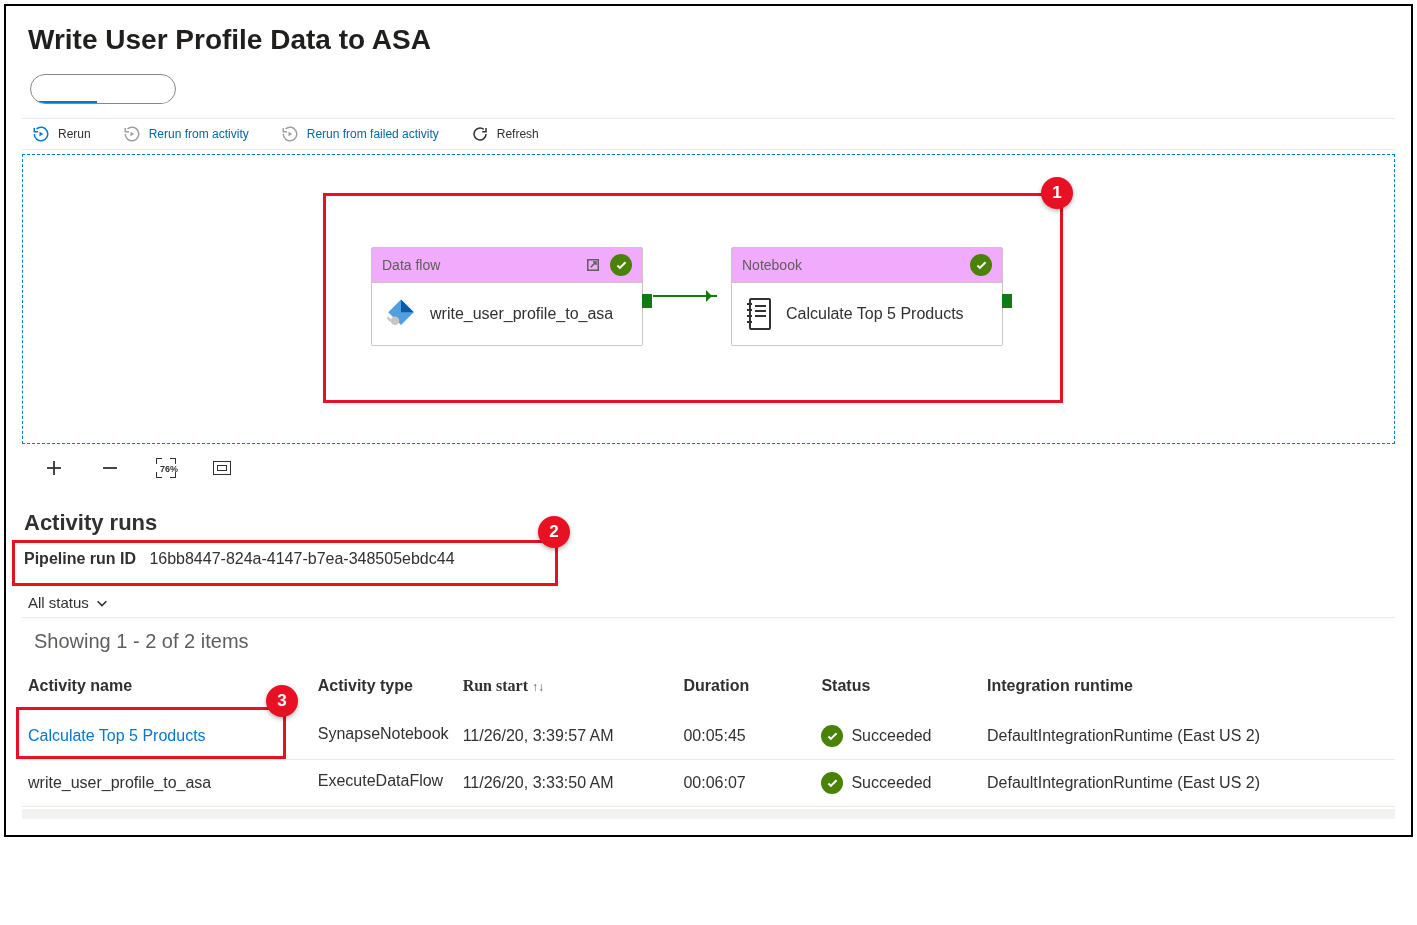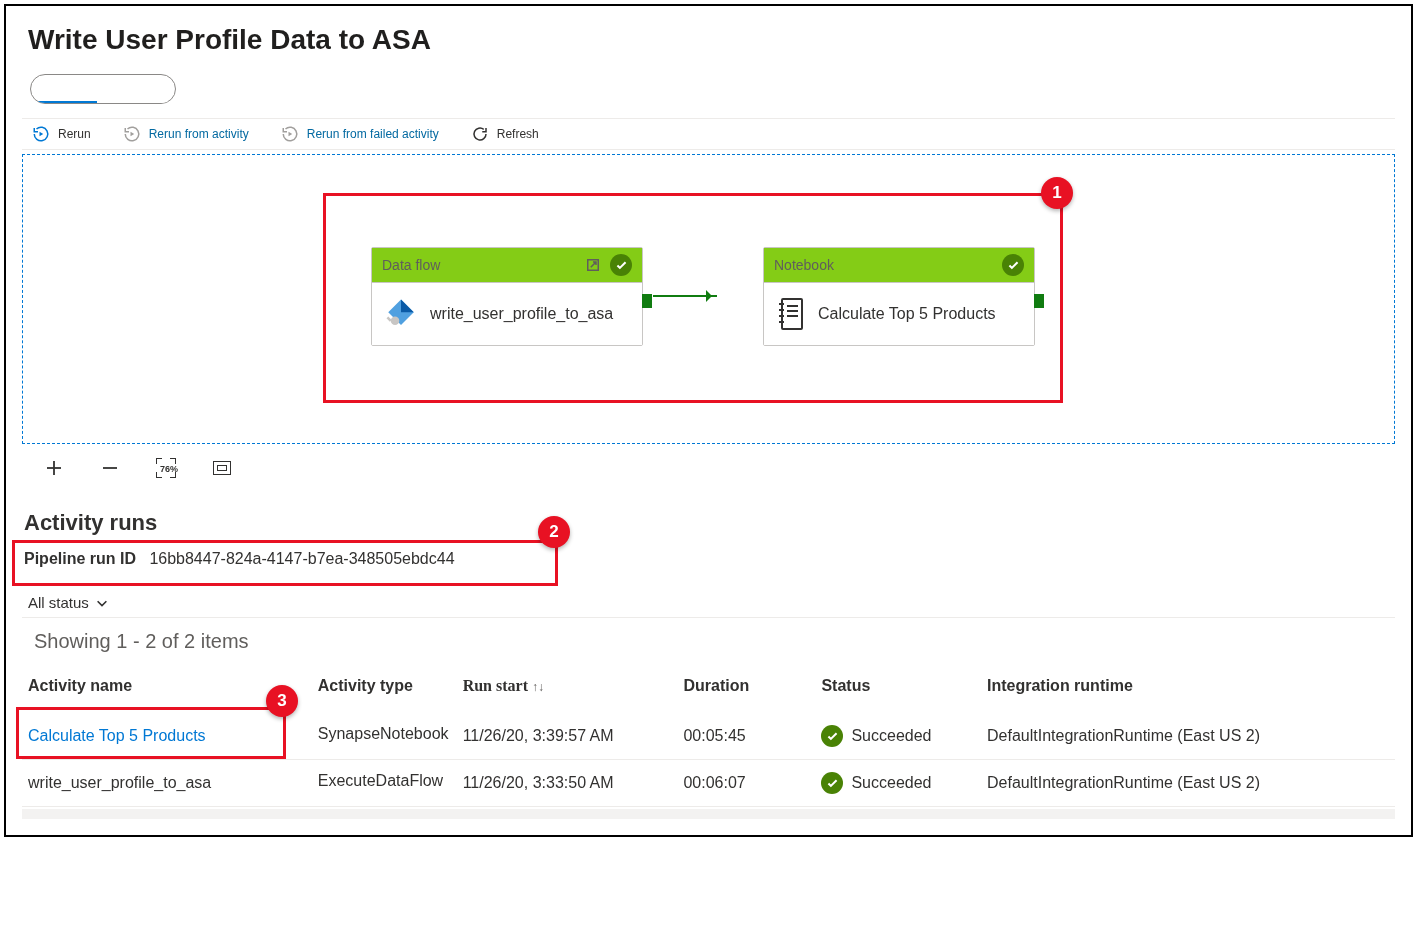--- a/index.html
+++ b/index.html
@@ -16,21 +16,21 @@
   .t-btn.blue-icon svg { stroke: #0078d4; fill: none; }
   .t-btn.disabled { color: #0369a1; cursor: default; }
   .t-btn.disabled svg { stroke: #a19f9d; }
   .t-btn svg { width: 18px; height: 18px; }
 
   .canvas-wrap { border: 1px dashed #0078d4; margin-top: 4px; position: relative; height: 290px; }
   .annot-box-1 { position: absolute; border: 3px solid #e81123; top: 38px; left: 300px; width: 740px; height: 210px; }
   .callout { position: absolute; width: 32px; height: 32px; border-radius: 50%; background: #e81123; color: #fff; font-weight: 700; display: flex; align-items: center; justify-content: center; font-size: 17px; box-shadow: 0 2px 4px rgba(0,0,0,.3); }
 
   .activity-node { position: absolute; width: 272px; border: 1px solid #c8c6c4; border-radius: 2px; background: #f3f2f1; }
-  .node-head { display: flex; align-items: center; justify-content: space-between; padding: 6px 10px; border-bottom: 1px solid #c8c6c4; background: #84cc16; }
+  .node-head { display: flex; align-items: center; justify-content: space-between; padding: 6px 10px; border-bottom: 1px solid #c8c6c4; background: #f0abfc; }
   .node-head-left { font-size: 14px; color: #605e5c; }
   .node-head-right { display: flex; align-items: center; gap: 8px; }
   .open-icon { width: 18px; height: 18px; display:inline-block; }
   .check-circle { width: 22px; height: 22px; border-radius: 50%; background: #498205; display: inline-flex; align-items: center; justify-content: center; }
   .check-circle svg { width: 13px; height: 13px; }
   .node-body { display: flex; align-items: center; gap: 12px; padding: 14px 12px; background: #fff; min-height: 60px;}
   .node-body .txt { font-size: 16px; color: #323130; }
   .dataflow-icon { width: 34px; height: 34px; }
   .notebook-icon { width: 30px; height: 34px; }
   .connector-port { position: absolute; width: 10px; height: 14px; background: #107c10; }
@@ -141,21 +141,21 @@
               <path d="M8 28 l-4 -4" stroke="#c8c6c4" stroke-width="3" fill="none"></path>
             </svg>
         </span>
         <span class="txt">write_user_profile_to_asa</span>
       </div>
       <div class="connector-port" style="right:-10px; top:46px;"></div>
     </div>
 
     <div class="arrow" style="top:140px; left:630px; width:64px;"></div>
 
-    <div class="activity-node" style="top:92px; left:740px;">
+    <div class="activity-node" style="top:92px; left:708px;">
       <div class="node-head">
         <span class="node-head-left">Notebook</span>
         <div class="node-head-right">
           <span class="check-circle">
             <svg viewBox="0 0 16 16" stroke="#fff" stroke-width="2.5" fill="none">
                 <path d="M3 8l3 3 7-7"></path>
               </svg>
           </span>
         </div>
       </div>

